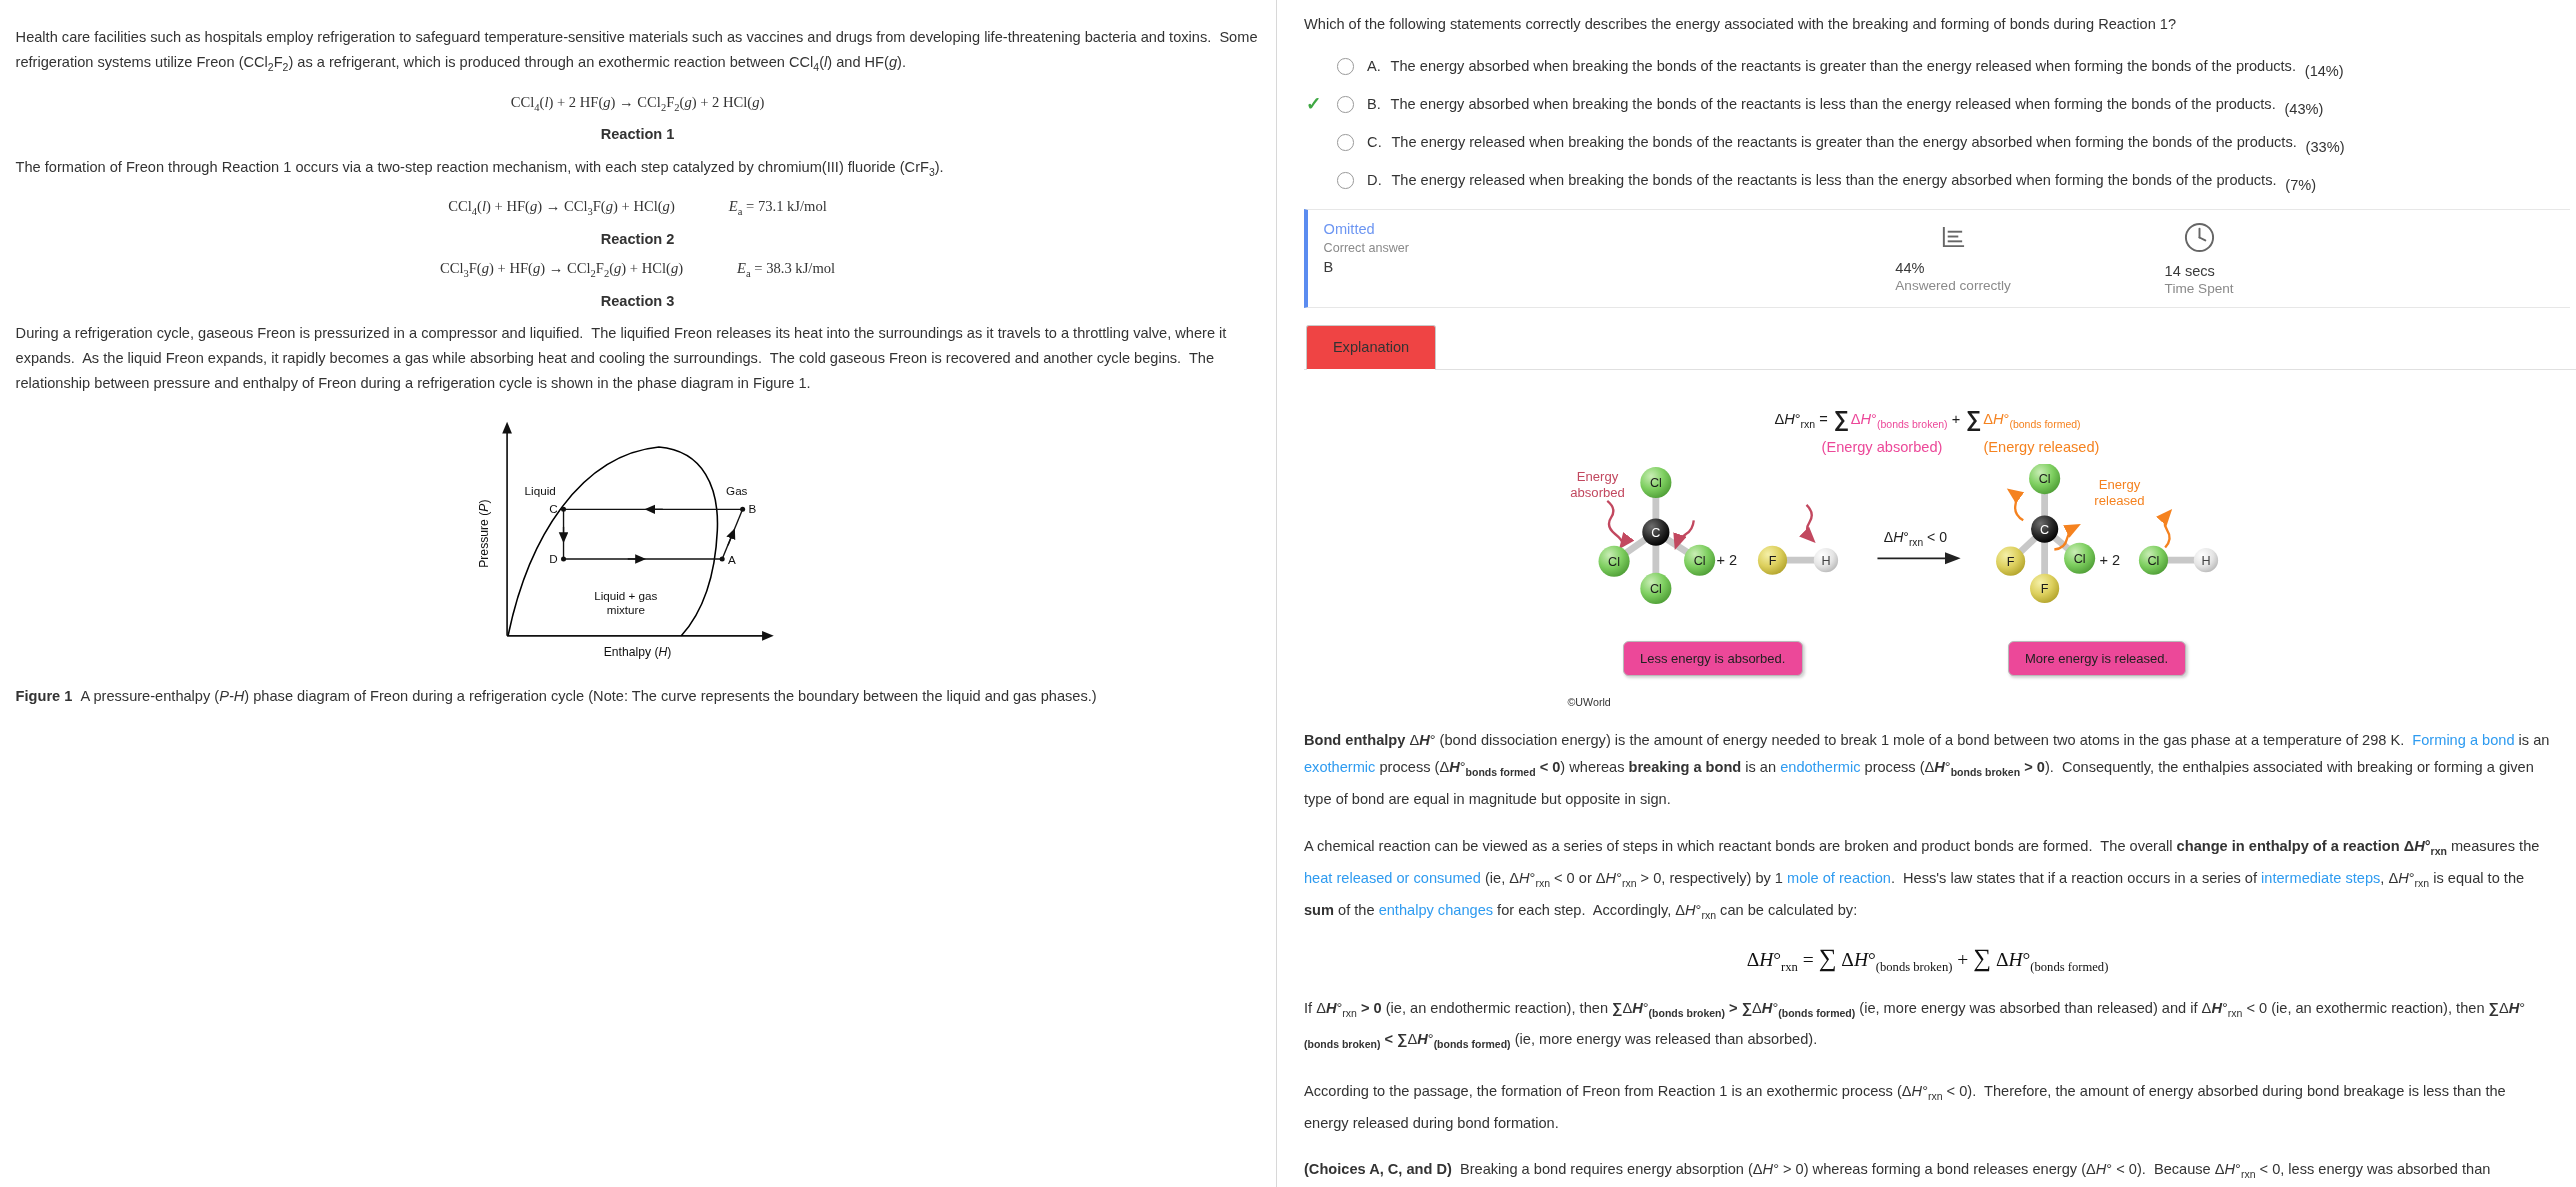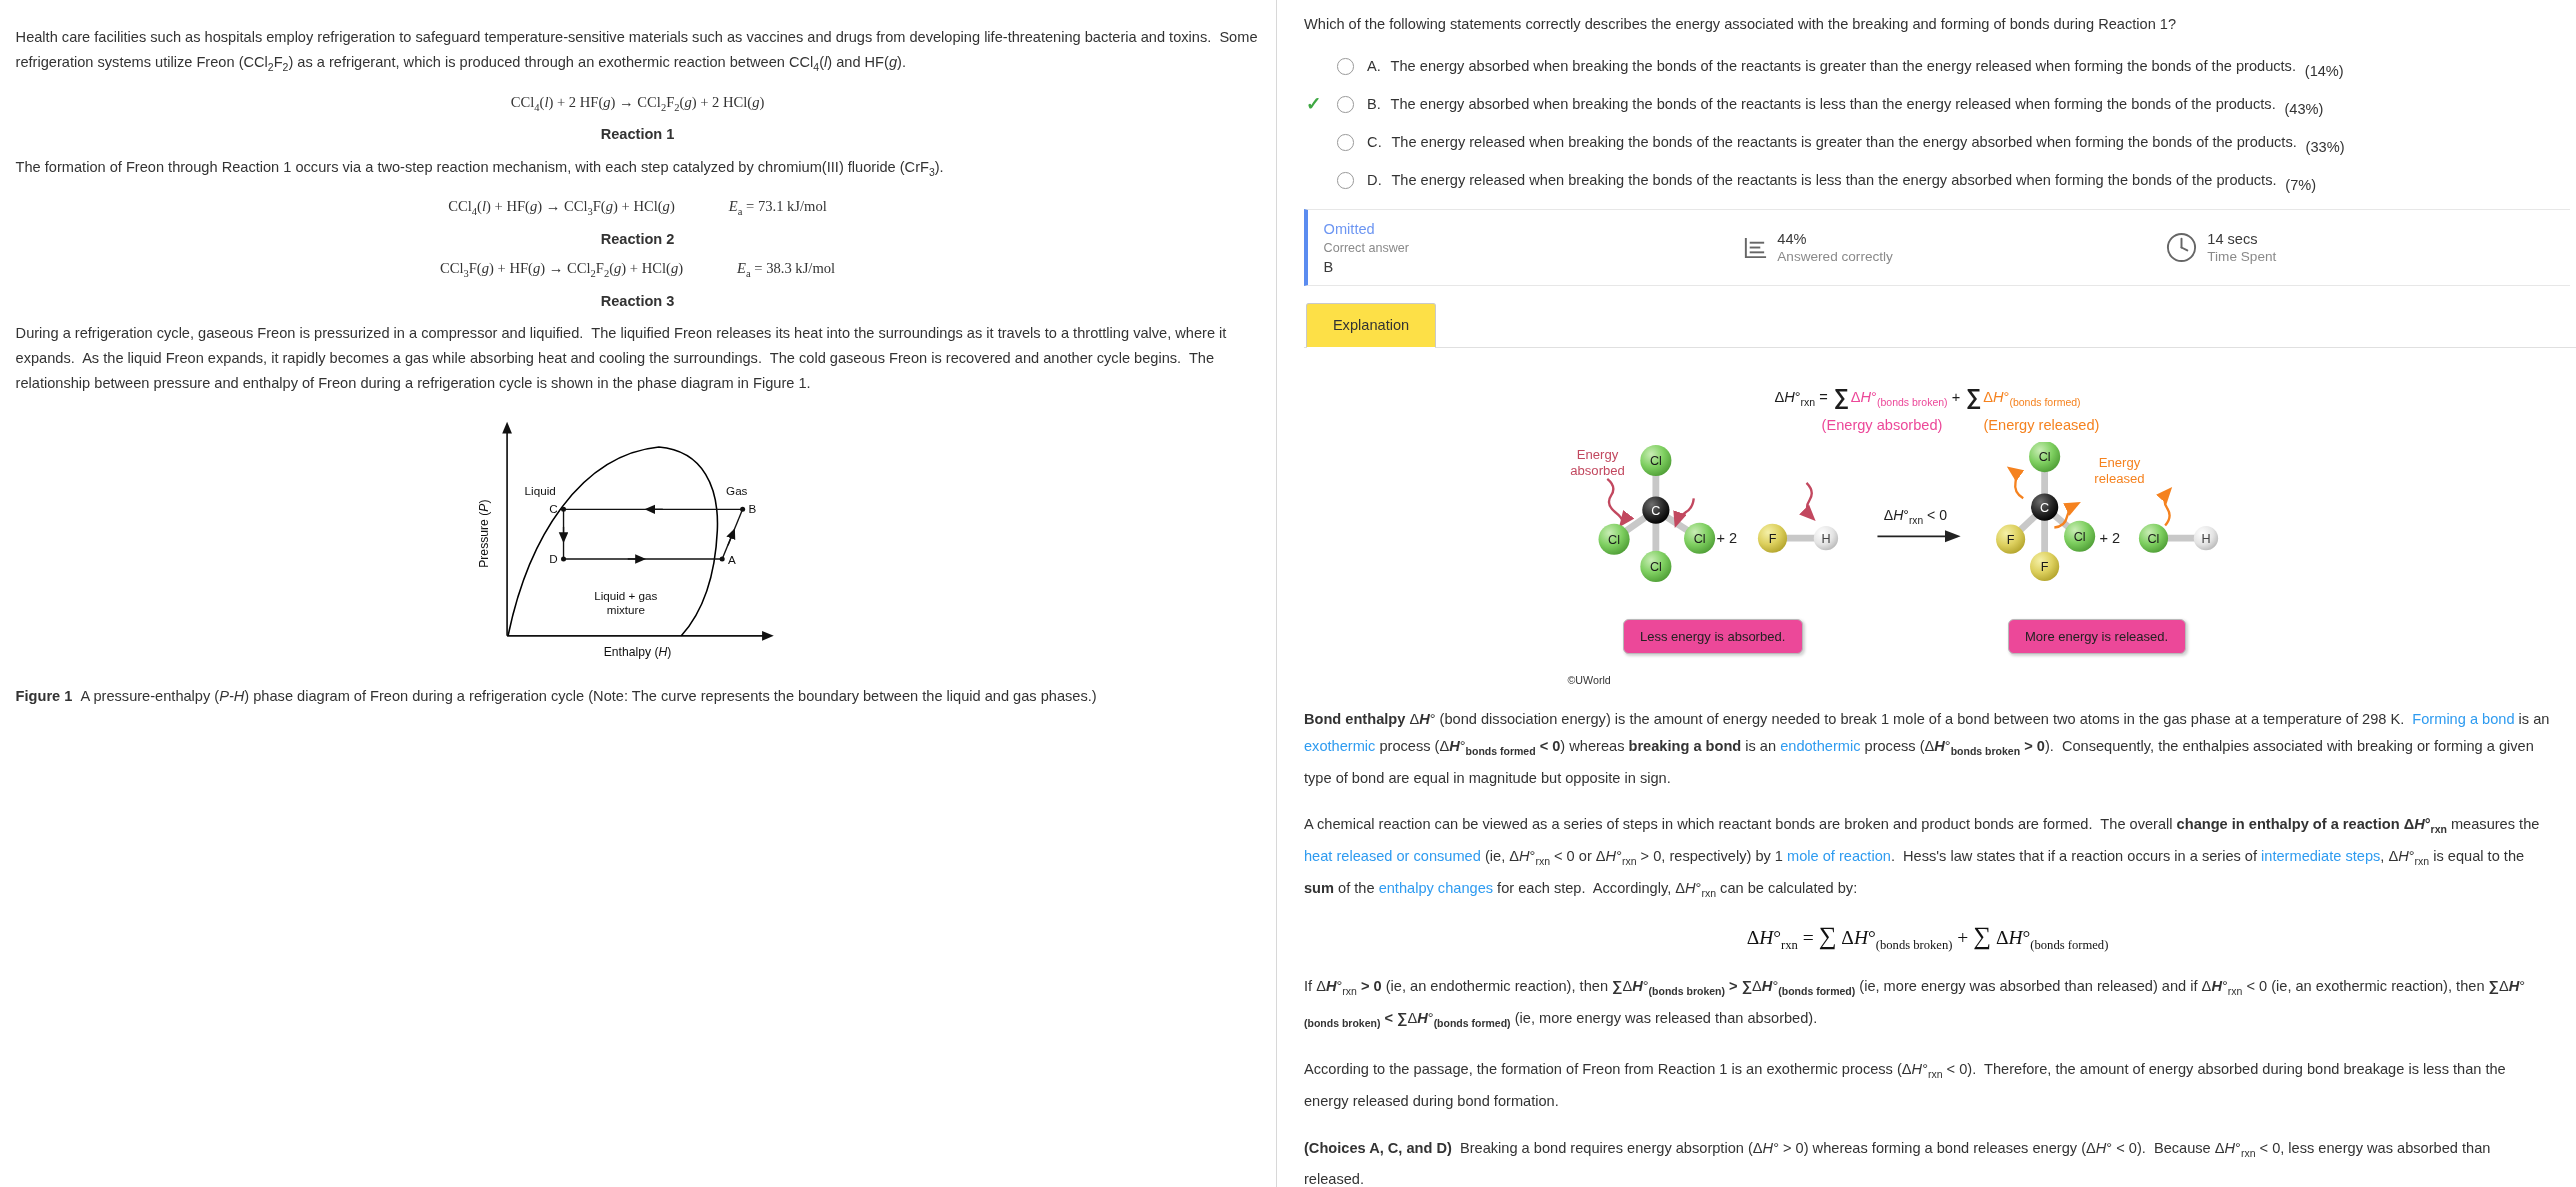--- a/index.html
+++ b/index.html
@@ -32,27 +32,27 @@
   .radio { width:16.5px; height:16.5px; border:1.5px solid #9a9a9a; border-radius:50%; margin-right:13.6px; flex:none; background:#fff; }
   .ch-letter { margin-right:9.7px; }
   .ch-pct { margin-left:8.8px;margin-top:9px; }
 
   .result-box { margin-top:9.7px; margin-right:5.8px; border-top:1px solid #e7e7e7; border-bottom:1px solid #e7e7e7;
     border-left:4.9px solid #5b8cf0; display:flex; padding:10.7px 0 10.7px 15.6px; background:#fff; }
   .rb-col1 { width:418px; }
   .rb-status { color:#6d96f2; font-size:14.6px; }
   .rb-correct-label { color:#8a8a8a; font-size:12.6px; margin-top:3.9px; }
   .rb-answer { font-size:14.6px; margin-top:3.9px; color:#3a3a3a; }
-  .rb-col2, .rb-col3 { display:flex; align-items:center; gap:9.7px; align-self:center; }
+  .rb-col2, .rb-col3 { display:flex; align-items:center; gap:9.7px; align-self:center;flex-direction:column; }
   .rb-col2 { width:423px; }
   .rb-num { font-size:14.6px; color:#3a3a3a; }
   .rb-sub { font-size:13.6px; color:#8a8a8a; margin-top:1.9px; }
 
   .tab-row { margin-top:15.6px; border-bottom:1px solid #e0e0e0; margin-right:0; }
-  .tab { display:inline-block; margin-left:1.9px; padding:13.6px 26px; font-size:14.6px; background:#fde047;
+  .tab { display:inline-block; margin-left:1.9px; padding:13.6px 26px; font-size:14.6px; background:#ef4444;
     border:1px solid #c9c9c9; border-bottom:1px solid #fff; border-radius:2.9px 2.9px 0 0; position:relative; top:1px; }
 
   .expl { padding-right:25px; }
   .figwrap { width:739px; margin:37px auto 0; }
   .fig-title { text-align:center; font-size:16px; font-weight:bold; }
   .fig-eq { text-align:center; margin-top:15.6px; font-size:14.6px; color:#1d1d1d; }
   .fig-eq .sum { font-size:21.4px; font-weight:600; vertical-align:-1.9px; padding:0 1.9px; }
   .fig-eq .red, .red { color:#ec4899; }
   .fig-eq .org, .org { color:#f5821f; }
   .fig-caps { display:flex; justify-content:center; gap:41px; margin-top:6.8px; font-size:14.6px; transform:translateX(33px); }

